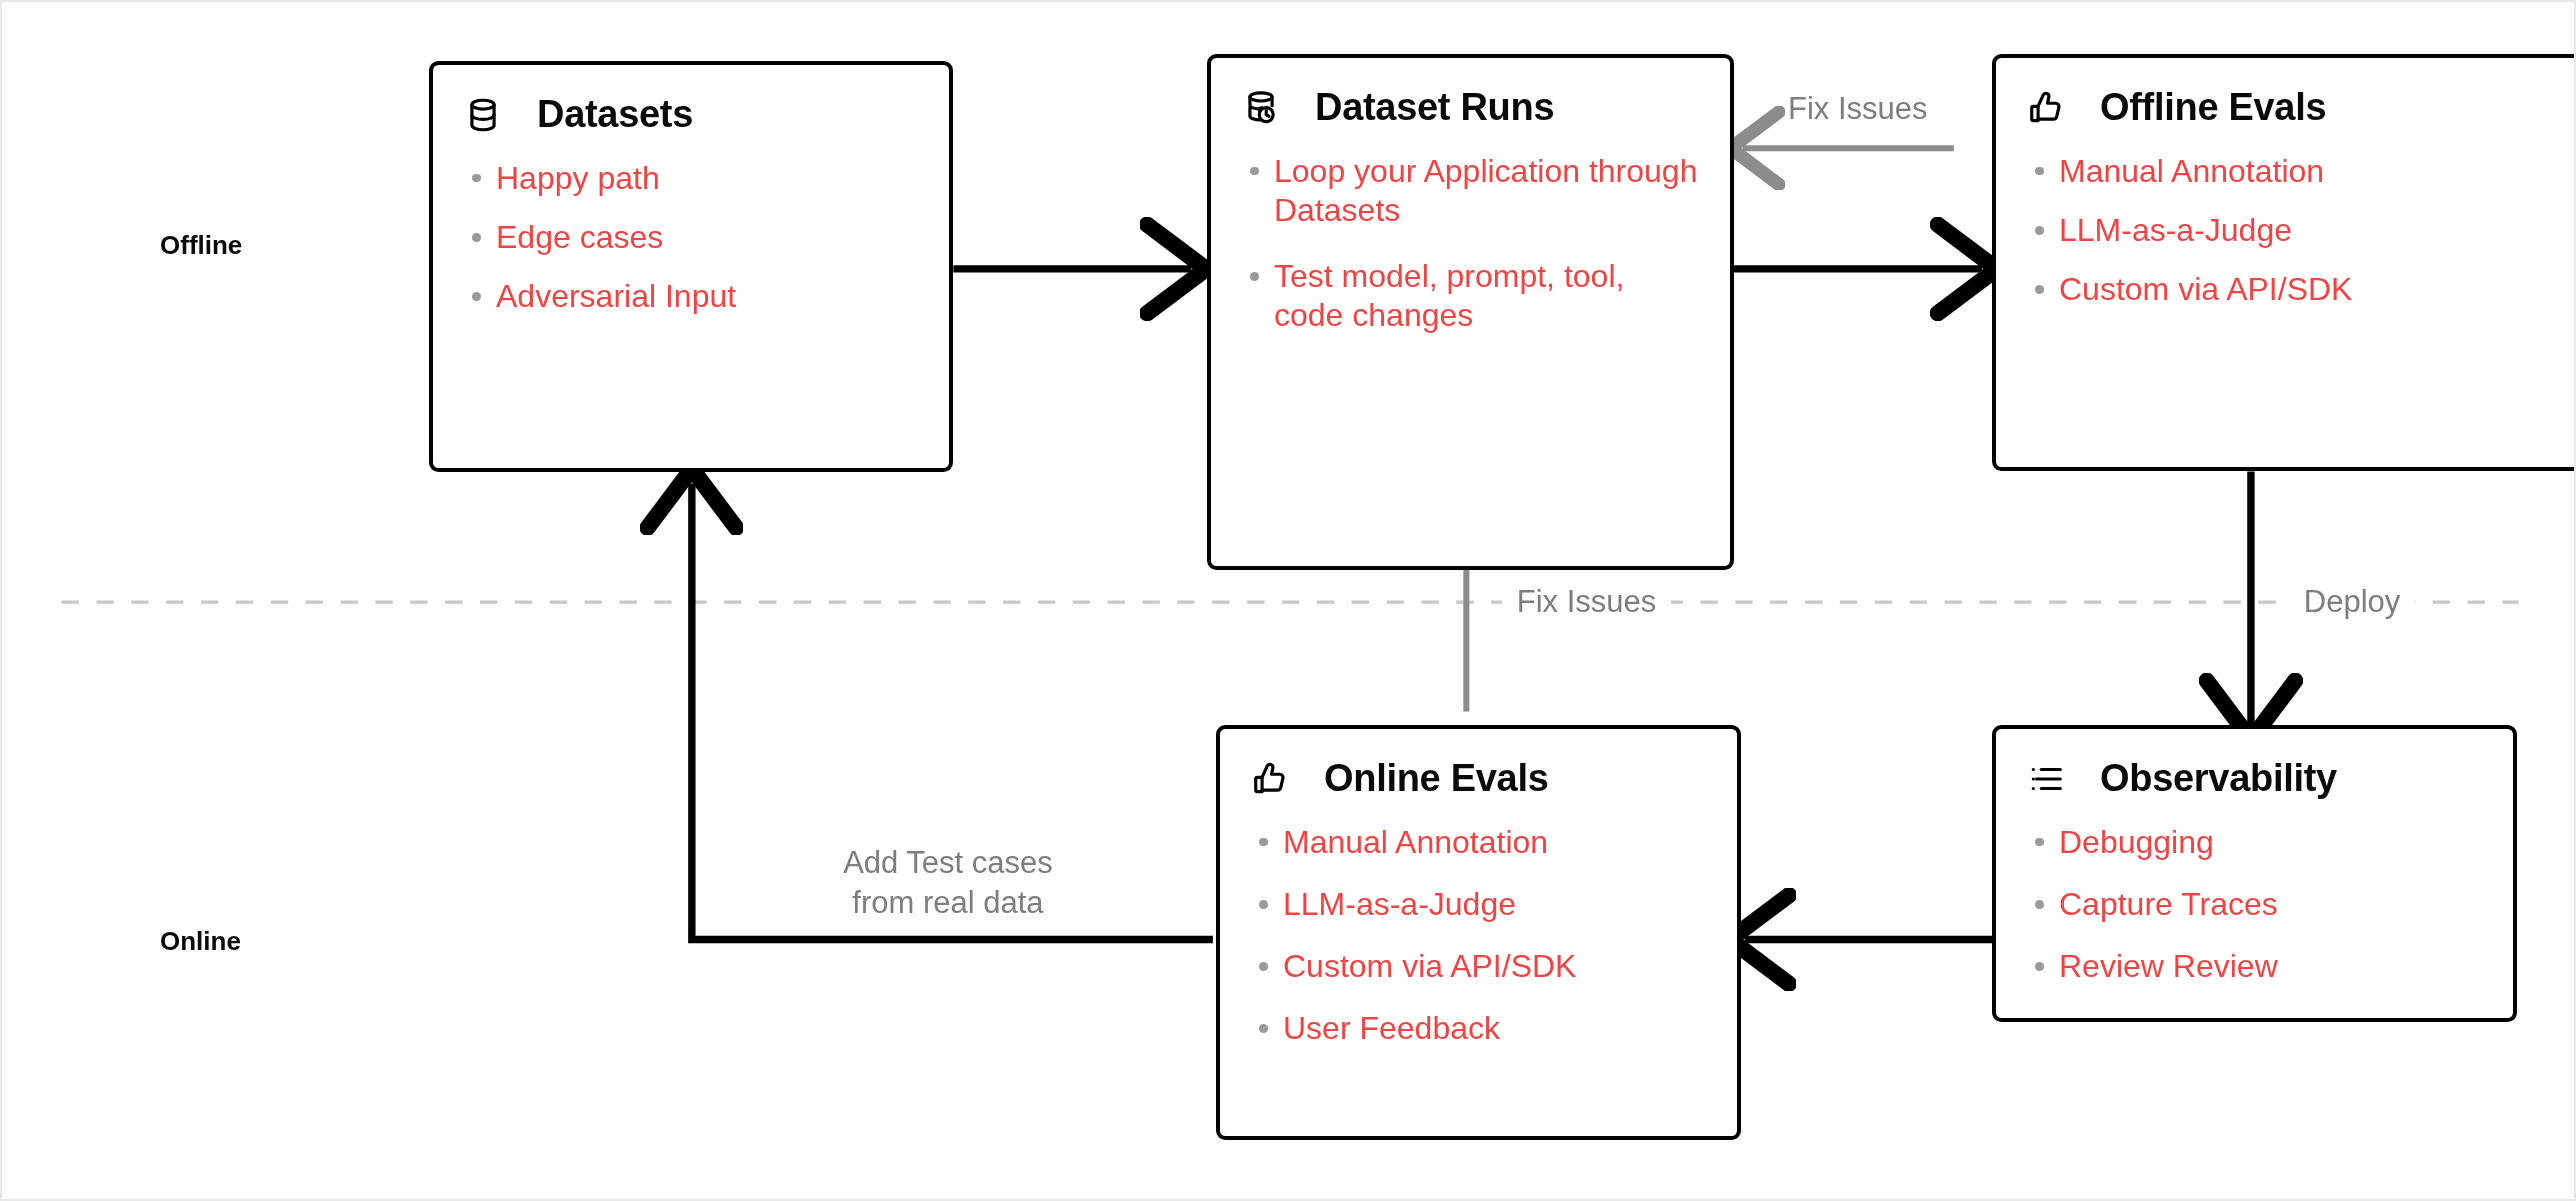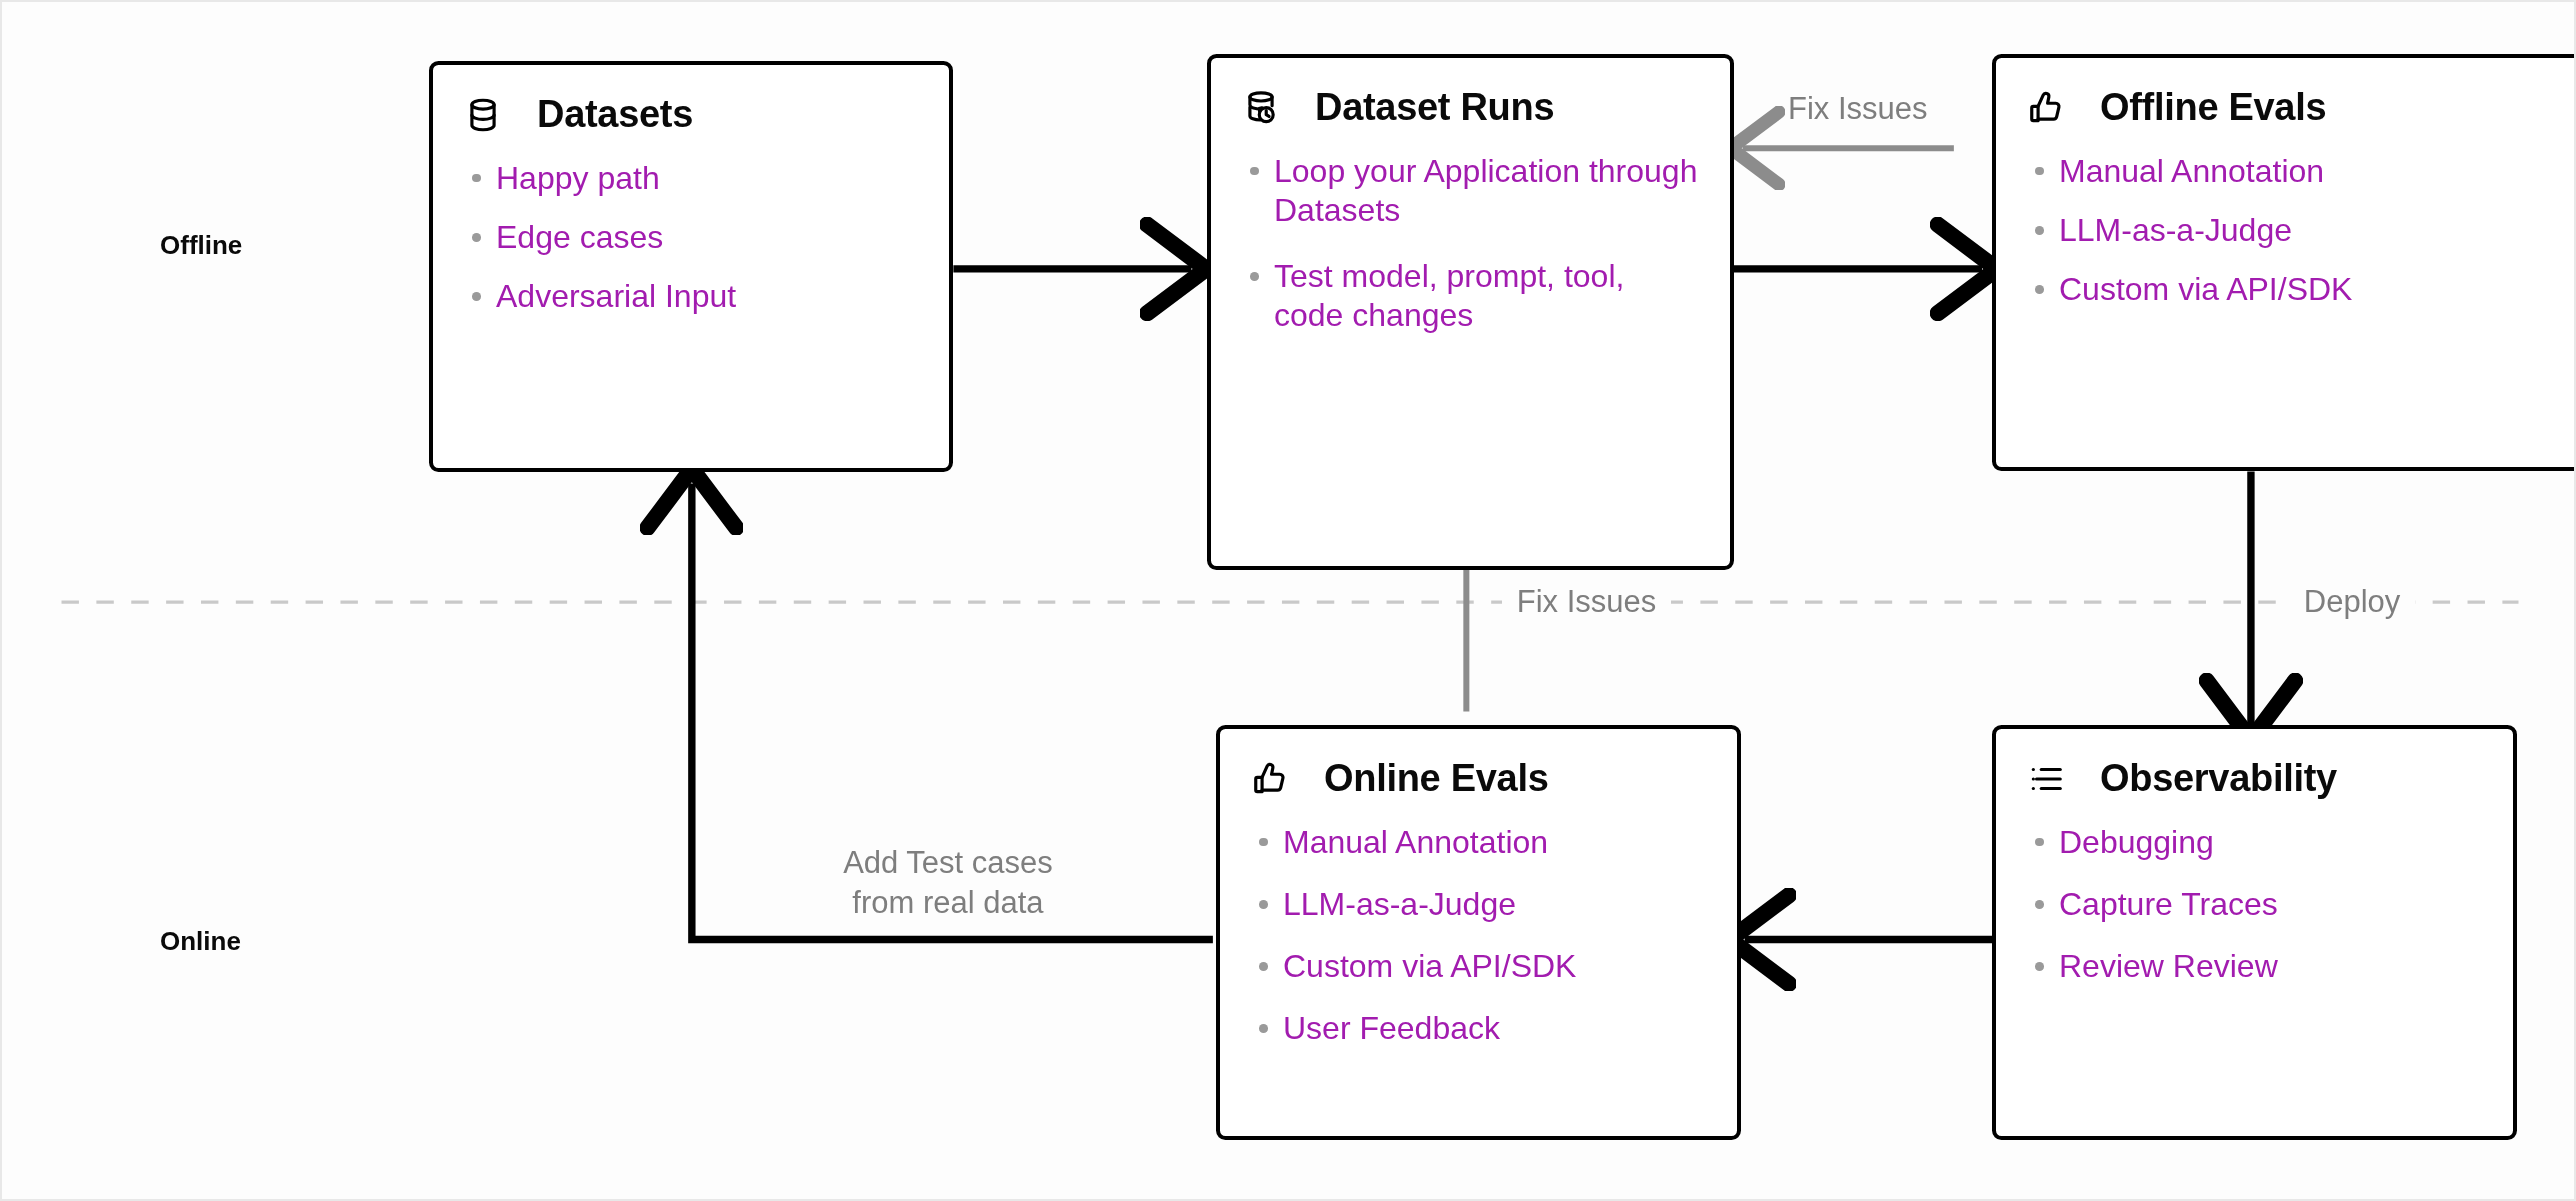--- a/index.html
+++ b/index.html
@@ -59,21 +59,21 @@
     list-style: none;
     margin: 0;
     padding: 0;
   }
   .bullets li {
     position: relative;
     padding-left: 32px;
     margin-bottom: 20px;
     font-size: 32px;
     line-height: 1.22;
-    color: #a21caf;
+    color: #ef4444;
   }
   .bullets li:last-child { margin-bottom: 0; }
   .bullets li::before {
     content: "";
     position: absolute;
     left: 8px;
     top: 14.8px;
     width: 8.7px;
     height: 8.7px;
     border-radius: 50%;
@@ -216,21 +216,21 @@
       <div class="node-title">Online Evals</div>
     </div>
     <ul class="bullets">
       <li style="margin-bottom:23px;">Manual Annotation</li>
       <li style="margin-bottom:23px;">LLM-as-a-Judge</li>
       <li style="margin-bottom:23px;">Custom via API/SDK</li>
       <li>User Feedback</li>
     </ul>
   </div>
 
-  <div class="node" style="left:1990px; top:723px; width:525px; height:415px;">
+  <div class="node" style="left:1990px; top:723px; width:525px; height:297px;">
     <div class="node-head">
       <svg class="node-icon" viewBox="0 0 24 24" fill="none" stroke="#000000" stroke-width="2" stroke-linecap="round" stroke-linejoin="round">
         <path d="M9 6h12"></path>
         <path d="M6 12h15"></path>
         <path d="M9 18h12"></path>
         <path d="M4 6h0.01"></path>
         <path d="M4 12h0.01"></path>
         <path d="M4 18h0.01"></path>
       </svg>
       <div class="node-title">Observability</div>

